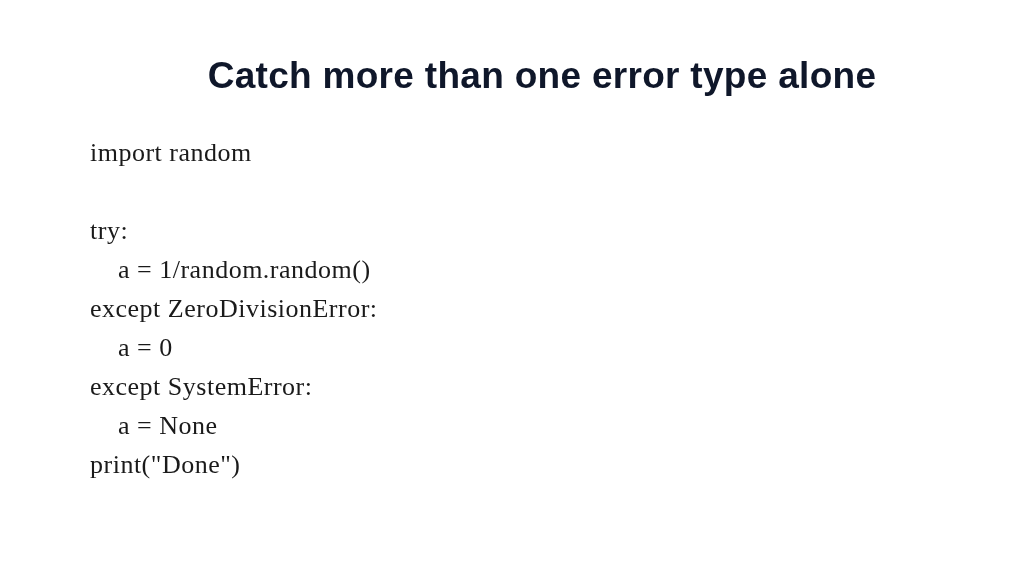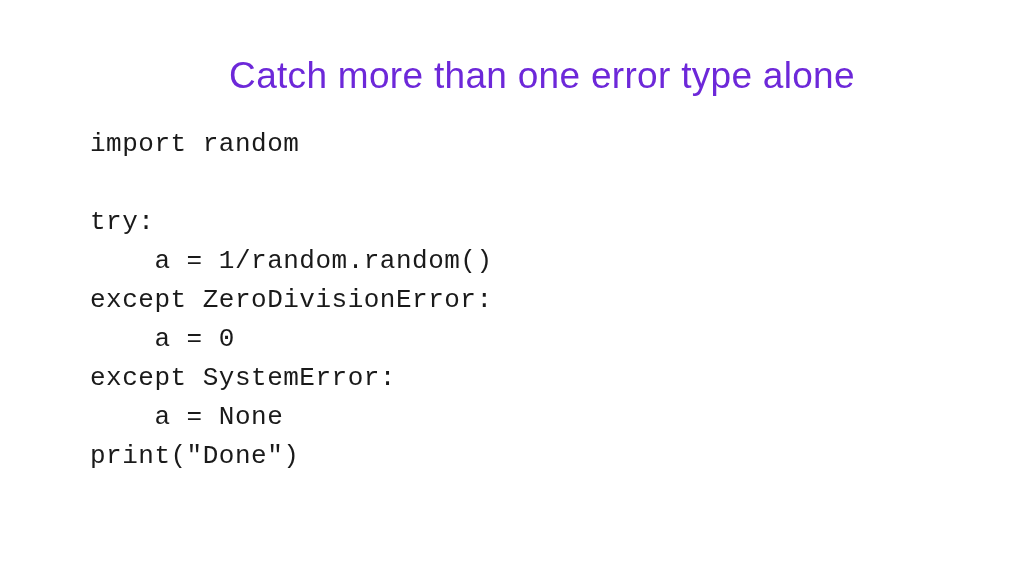--- a/index.html
+++ b/index.html
@@ -10,29 +10,29 @@
     body {
       width: 1024px;
       height: 576px;
       background: #ffffff;
       font-family: "Segoe UI Light", "Segoe UI", -apple-system, sans-serif;
       padding: 55px 90px 0 90px;
       color: #000000;
     }
     .slide-title {
       font-size: 37px;
-      font-weight: 400;
+      font-weight: 700;
       text-align: center;
-      margin-bottom: 28px;
+      margin-bottom: 36px;
       letter-spacing: 0.3px;
-      color: #6d28d9;
+      color: #0f172a;
       padding-left: 60px;
     }
     .code-block {
-      font-family: Liberation Mono, monospace;
+      font-family: Liberation Serif, serif;
       font-size: 26px;
       line-height: 1.5;
       white-space: pre;
       color: #1a1a1a;
       letter-spacing: 0.5px;
     }
   </style>
 </head>
 <body>
 

